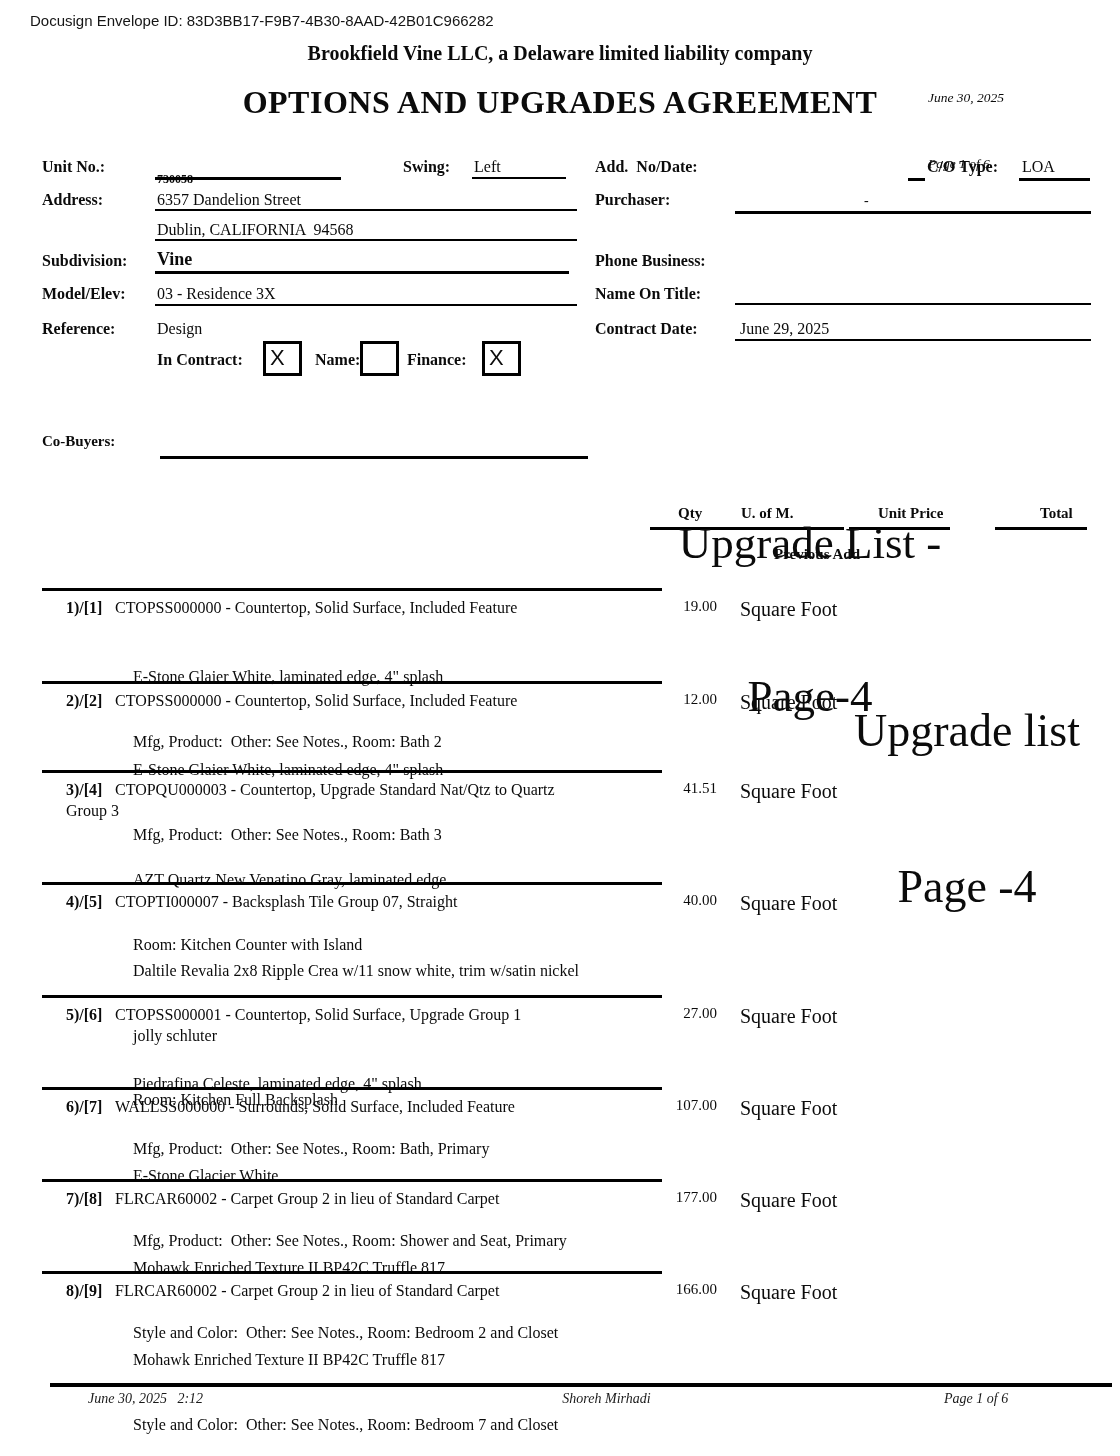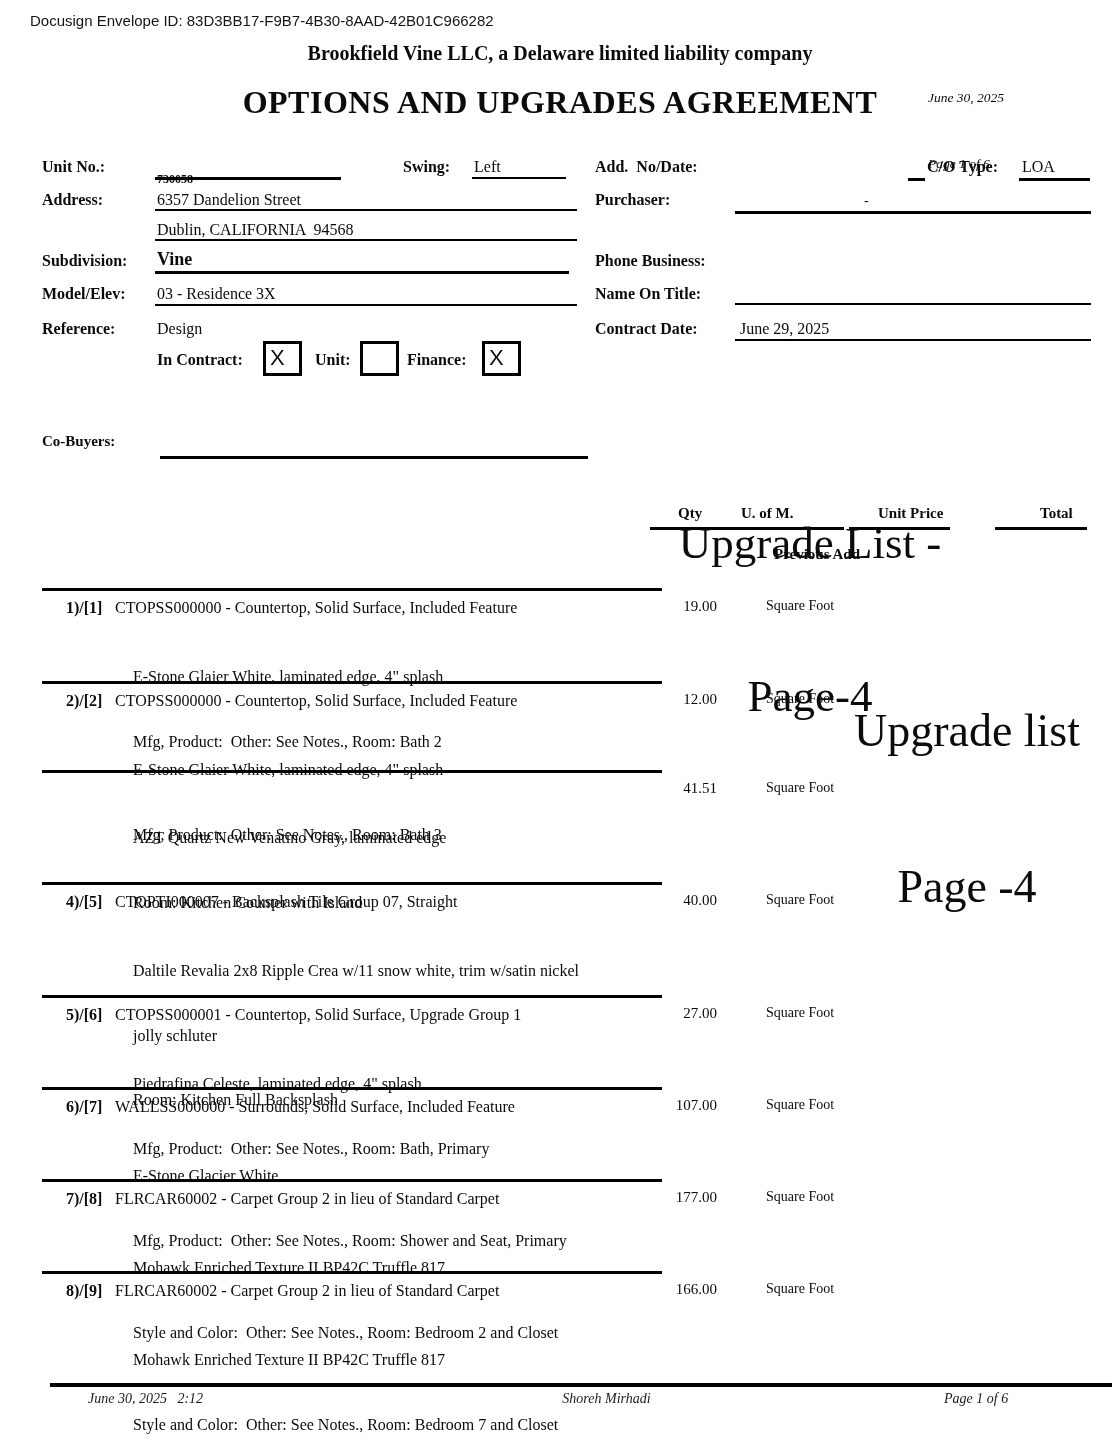--- a/index.html
+++ b/index.html
@@ -36,21 +36,21 @@
 
   
   .items { position:absolute; left:42px; top:588px; width:1046px; }
   .item { position:relative; box-sizing:border-box; padding-top:9px; }
   .item::before { content:""; position:absolute; left:0; top:0; width:620px; height:3px; background:#000; }
   .item-title { font-size:16px; line-height:21px; padding-left:24px; }
   .item-title.narrow { width:512px; }
   .item-num { display:inline-block; width:49px; font-weight:bold; }
   .item-details { margin:5px 0 0 91px; font-size:16px; line-height:21.5px; white-space:pre-wrap; }
   .item-qty { position:absolute; top:10px; left:560px; width:115px; text-align:right; font-size:15px; }
-  .item-uom { position:absolute; top:10px; left:724px; font-size:14px; }
+  .item-uom { position:absolute; top:10px; left:698px; font-size:20px; }
 
   
   .footer-rule { left:50px; top:1383px; width:1062px; height:4px; }
   .ftxt { font-size:14px; font-style:italic; color:#1a1a1a; }
 </style>
 </head>
 <body>
 
 <div class="page">
 
@@ -85,21 +85,21 @@
   <div class="abs val" style="left:157px;top:285px">03 - Residence 3X</div>
   <div class="rule" style="left:155px;top:304px;width:422px;height:2px"></div>
 
   <div class="abs lbl" style="left:42px;top:320px">Reference:</div>
   <div class="abs val" style="left:157px;top:320px">Design</div>
 
   <div class="abs lbl" style="left:157px;top:351px">In Contract:</div>
   <div class="cb" style="left:263px;top:341px">
     <div class="cb-x">X</div>
   </div>
-  <div class="abs lbl" style="left:315px;top:351px">Unit:</div>
+  <div class="abs lbl" style="left:315px;top:351px">Name:</div>
   <div class="cb" style="left:360px;top:341px">
     <div class="cb-x"></div>
   </div>
   <div class="abs lbl" style="left:407px;top:351px">Finance:</div>
   <div class="cb" style="left:482px;top:341px">
     <div class="cb-x">X</div>
   </div>
 
   <div class="abs lbl" style="left:595px;top:158px">Add.  No/Date:</div>
   <div class="rule" style="left:908px;top:178px;width:17px;height:3px"></div>
@@ -159,20 +159,21 @@
       <div class="item-title"><span class="item-num">2)/[2]</span><span>CTOPSS000000 - Countertop, Solid Surface, Included Feature</span></div>
       <div class="item-details">
         <div>E-Stone Glaier White, laminated edge, 4" splash</div>
         <div>Mfg, Product:  Other: See Notes., Room: Bath 3</div>
       </div>
       <div class="item-qty">12.00</div>
       <div class="item-uom">Square Foot</div>
     </div>
 
     <div class="item" style="height:112px">
+      <div class="item-title narrow"><span class="item-num">3)/[4]</span><span>CTOPQU000003 - Countertop, Upgrade Standard Nat/Qtz to Quartz Group 3</span></div>
       <div class="item-details">
         <div>AZT Quartz New Venatino Gray, laminated edge</div>
         <div>Room: Kitchen Counter with Island</div>
       </div>
       <div class="item-qty">41.51</div>
       <div class="item-uom">Square Foot</div>
     </div>
 
     <div class="item" style="height:113px">
       <div class="item-title"><span class="item-num">4)/[5]</span><span>CTOPTI000007 - Backsplash Tile Group 07, Straight</span></div>

